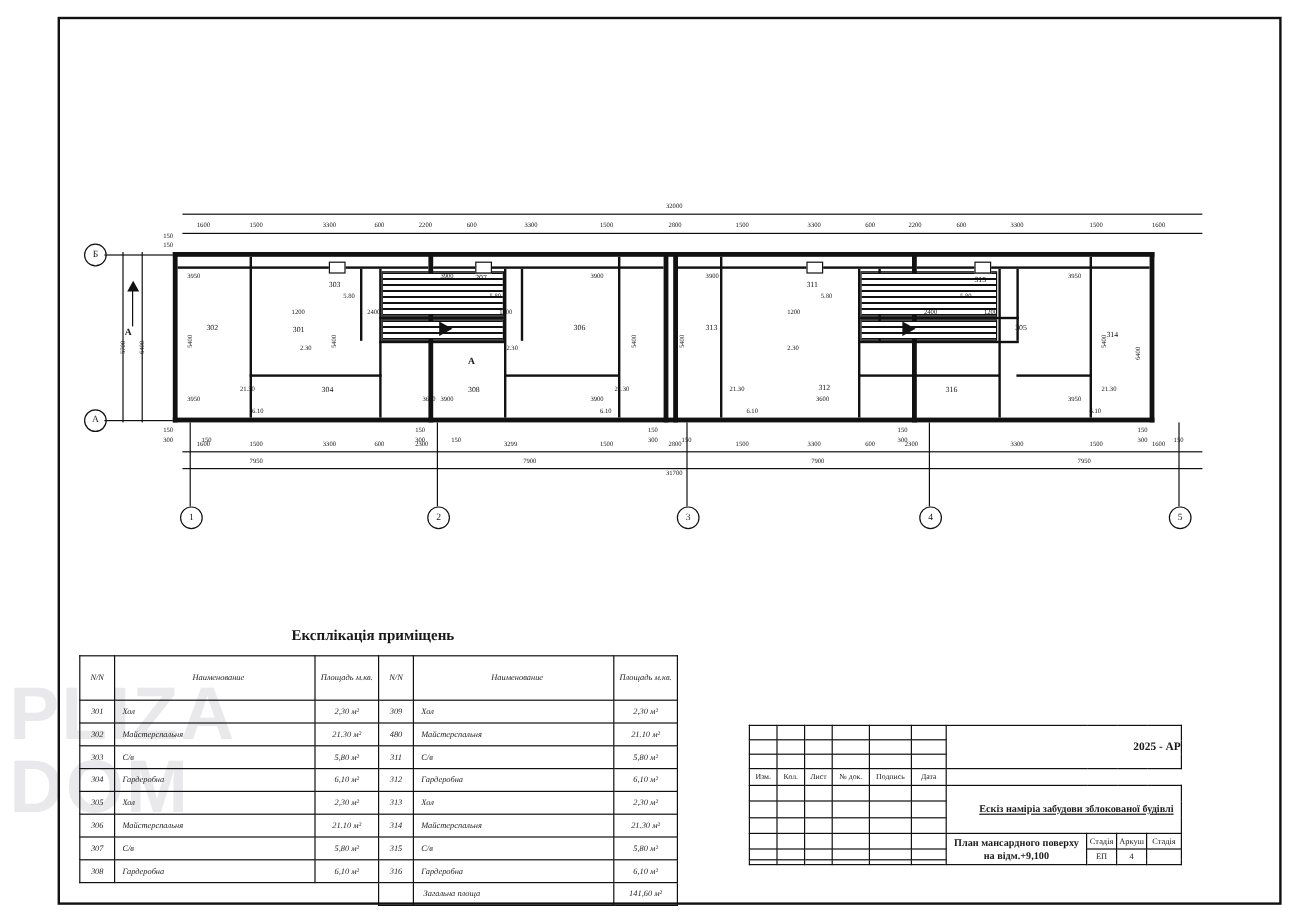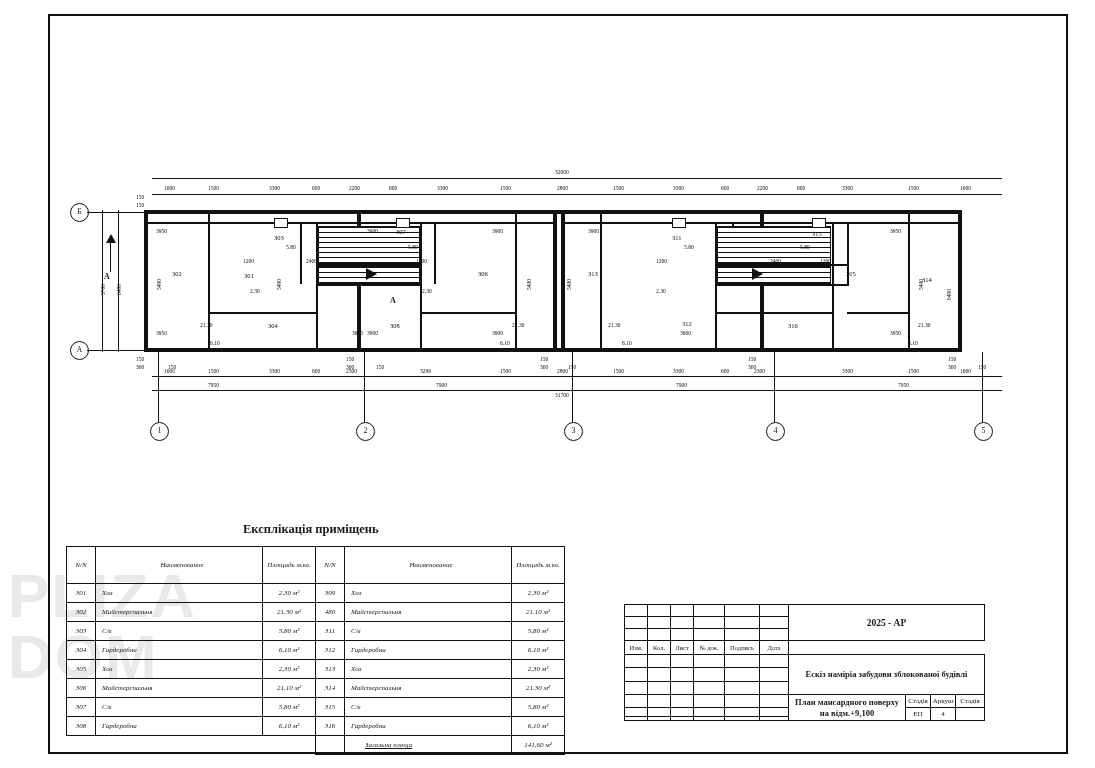--- a/index.html
+++ b/index.html
@@ -25,25 +25,25 @@
   .tri{position:absolute;width:0;height:0;}
   
   .exp-title{position:absolute;left:243px;top:522px;font-size:12.5px;font-weight:bold;}
   table{border-collapse:collapse;}
   .exp{position:absolute;left:66px;top:546px;font-size:7px;font-family:"Liberation Serif",serif;}
   .exp td,.exp th{border:1px solid #111;padding:0;height:18px;vertical-align:middle;}
   .exp th{font-weight:normal;font-size:7px;text-align:center;height:36px;}
   .exp .nn{width:28px;text-align:center;font-style:italic;}
   .exp .nm{width:160px;padding-left:6px;font-style:italic;}
   .exp .ar{width:52px;text-align:center;font-style:italic;}
-  .exp .tot{font-style:italic;padding-left:20px;text-decoration:underline;}
+  .exp .tot{font-style:italic;padding-left:8px;}
   
   .stamp{position:absolute;left:624px;top:604px;font-size:7.5px;font-family:"Liberation Serif",serif;}
   .stamp td{border:1px solid #111;padding:0;text-align:center;vertical-align:middle;}
-  .stamp .rev td{height:11px;}
+  .stamp .rev td{height:11px;text-align:right;}
   .stamp .revhdr td{height:13px;font-size:6.5px;}
   .big{font-size:9.5px;font-weight:bold;}
   .mid{font-size:8.5px;font-weight:bold;line-height:1.25;}
   .sm{font-size:7px;}
 </style>
 </head>
 <body>
 
 <div id="sheet">
 
@@ -377,21 +377,21 @@
       <td>Дата</td>
       <td colspan="4" style="border:none;"></td>
     </tr>
     <tr class="rev">
           <td></td>
           <td></td>
           <td></td>
           <td></td>
           <td></td>
           <td></td>
-      <td rowspan="3" colspan="4" class="mid" style="padding:14px 6px;">Ескіз наміріа забудови зблокованої будівлі</td>
+      <td rowspan="3" colspan="4" class="mid" style="padding:14px 6px;text-decoration:underline;">Ескіз наміріа забудови зблокованої будівлі</td>
     </tr>
     <tr class="rev">
           <td></td>
           <td></td>
           <td></td>
           <td></td>
           <td></td>
           <td></td>
         </tr>
     <tr class="rev">

